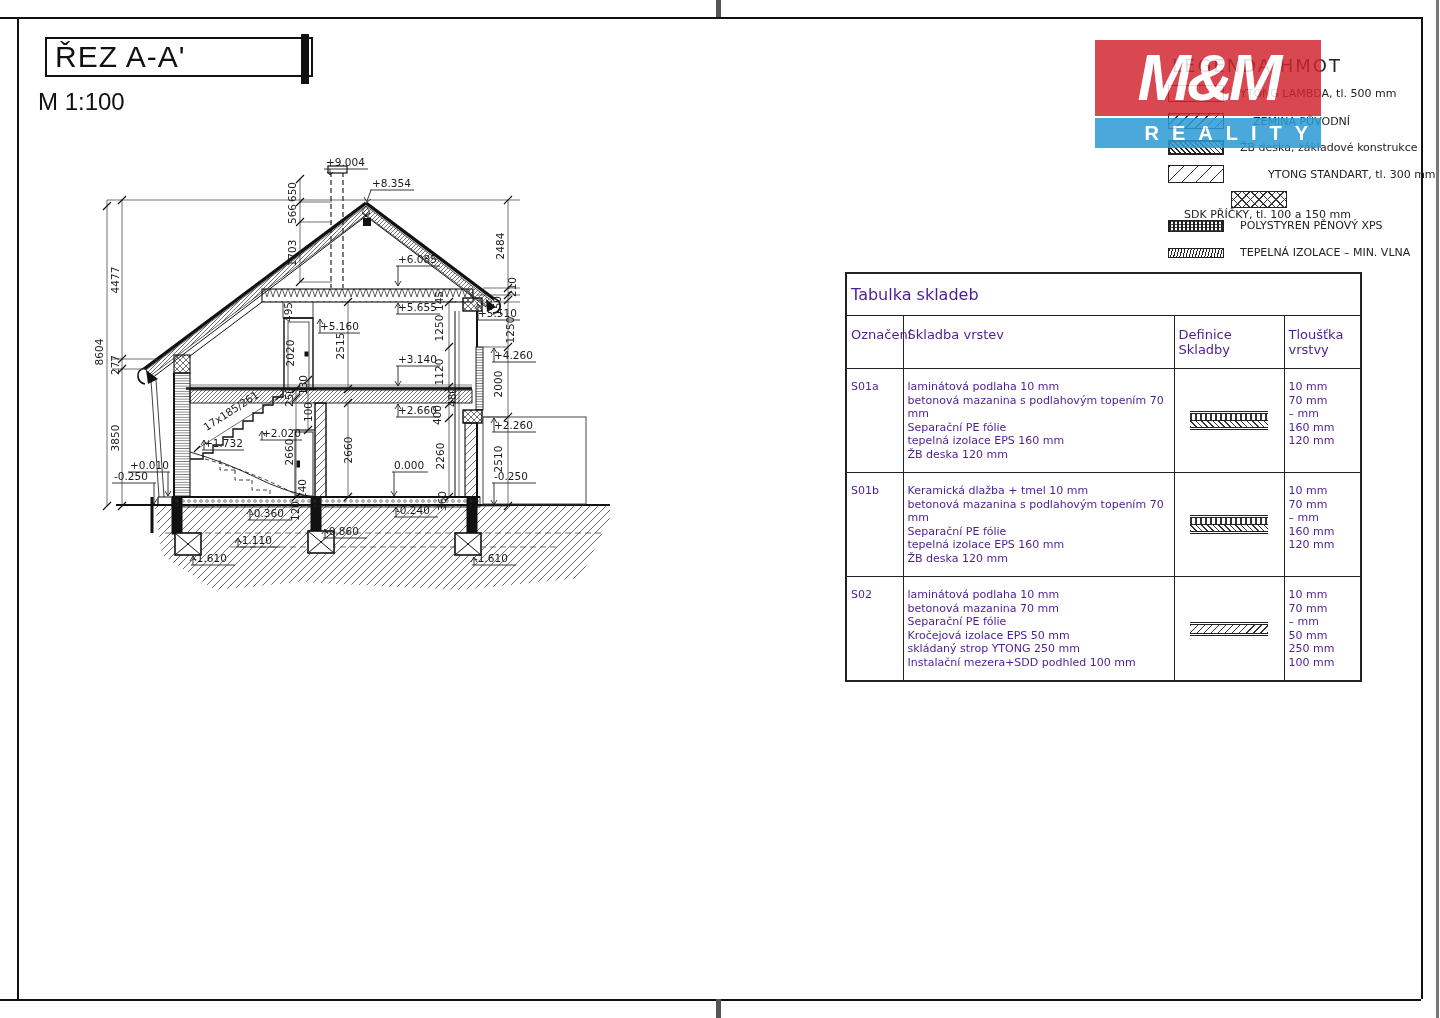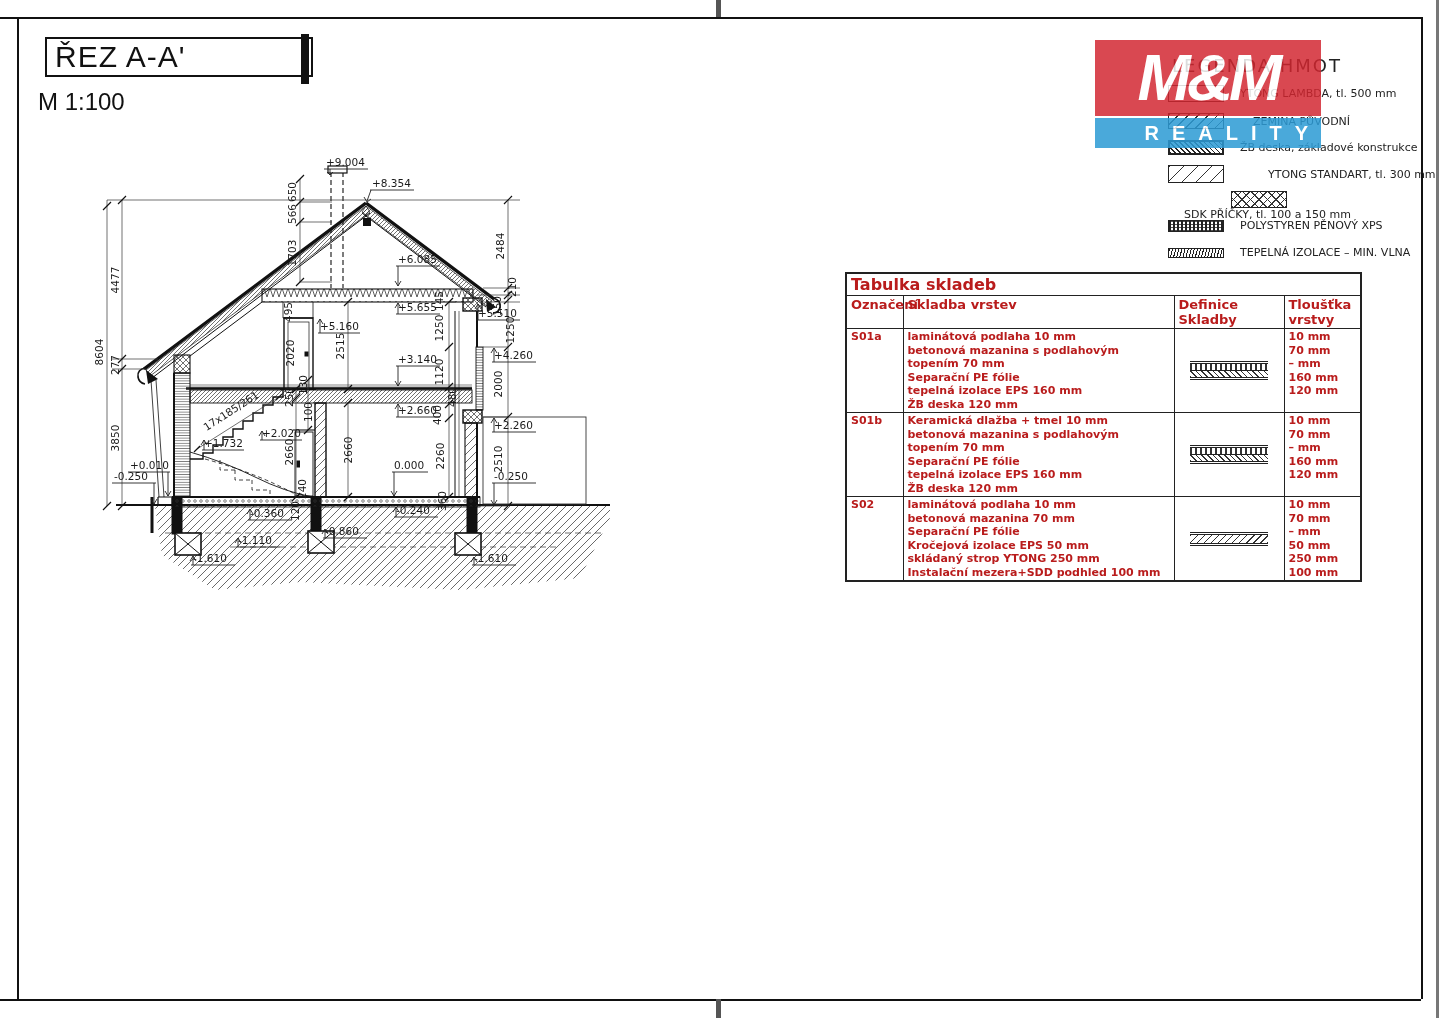--- a/index.html
+++ b/index.html
@@ -30,21 +30,21 @@
   .sw-sdk{height:17px;background:repeating-linear-gradient(45deg,#333 0 1px,transparent 1px 6px),repeating-linear-gradient(135deg,#333 0 1px,transparent 1px 6px);}
   .sw-xps{height:12px;background:repeating-linear-gradient(90deg,#222 0 2px,transparent 2px 4px),repeating-linear-gradient(0deg,#555 0 1px,transparent 1px 3px);}
   .sw-vlna{height:10px;border-width:1px;background:repeating-linear-gradient(105deg,#222 0 1px,transparent 1px 3px);}
   
   .logo-red{left:1095px;top:40px;width:226px;height:76px;background:#d22630;opacity:.84;display:flex;align-items:center;justify-content:center;}
   .logo-red span{color:#fff;font-family:"Liberation Sans",sans-serif;font-weight:900;font-style:italic;font-size:64px;letter-spacing:-4px;}
   .logo-blue{left:1095px;top:118px;width:226px;height:30px;background:#2d9bd5;opacity:.86;display:flex;align-items:center;justify-content:flex-end;}
   .logo-blue span{color:#fff;font-family:"Liberation Sans",sans-serif;font-weight:bold;font-size:20px;letter-spacing:13px;text-indent:13px;}
   
   .skl-table{left:845px;top:272px;width:515px;border:2px solid #222;box-sizing:border-box;border-collapse:collapse;table-layout:fixed;background:#fff;}
-  .skl-table td,.skl-table th{border:1px solid #222;font-weight:bold;text-align:left;vertical-align:top;padding:1px 4px;color:#b91c1c;}
+  .skl-table td,.skl-table th{border:1px solid #222;font-weight:normal;text-align:left;vertical-align:top;padding:11px 4px;color:#4c1d95;}
   .skl-title{font-size:16px;padding:1px 4px;}
   .skl-head td{font-size:13px;}
   .skl-body td{font-size:11px;line-height:13.5px;white-space:pre-line;}
   .def-cell{vertical-align:middle !important;}
   .def-band{width:78px;margin:0 auto;}
   .db-line{height:0;border-top:1px solid #222;margin:1px 0;}
   .db-dots{height:6px;border-top:1px solid #222;border-bottom:1px solid #222;background:repeating-linear-gradient(90deg,#333 0 2px,transparent 2px 5px);}
   .db-hatch{height:6px;background:repeating-linear-gradient(45deg,#333 0 1px,transparent 1px 4px);border-bottom:1px solid #222;}
   .db-hatch2{height:8px;background:repeating-linear-gradient(135deg,#333 0 1px,transparent 1px 5px);border-top:1px solid #222;border-bottom:1px solid #222;}
   

